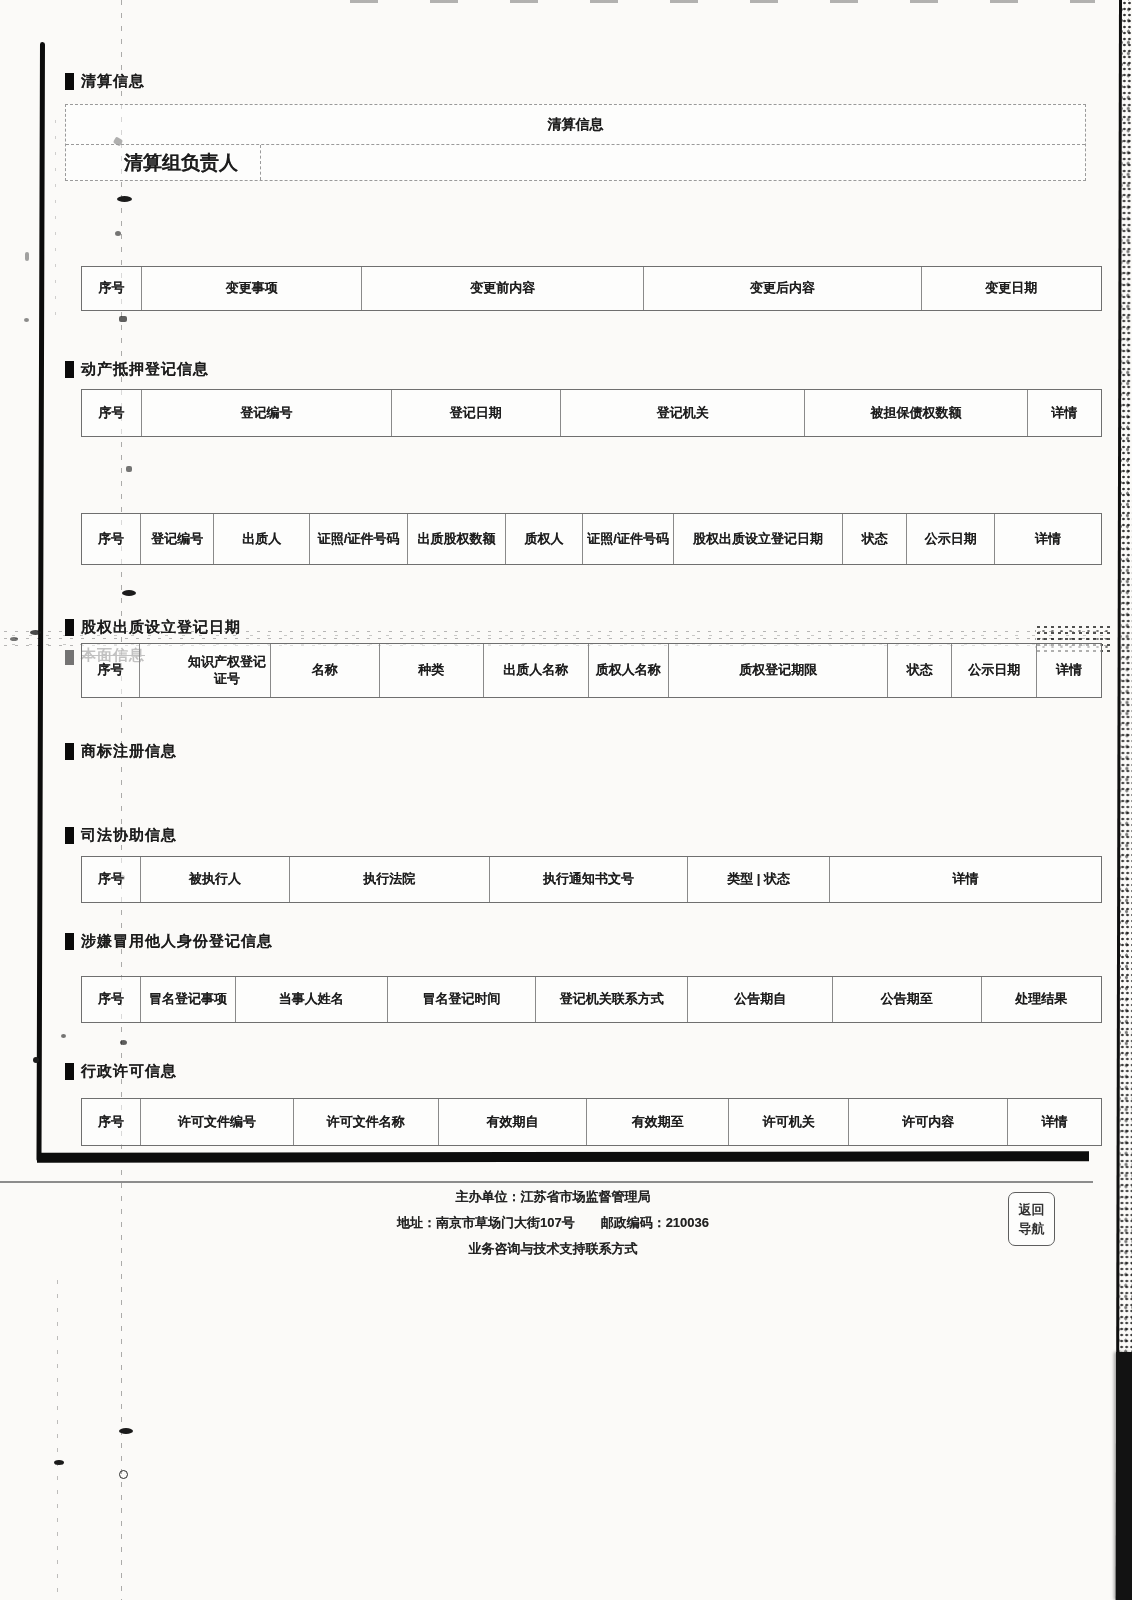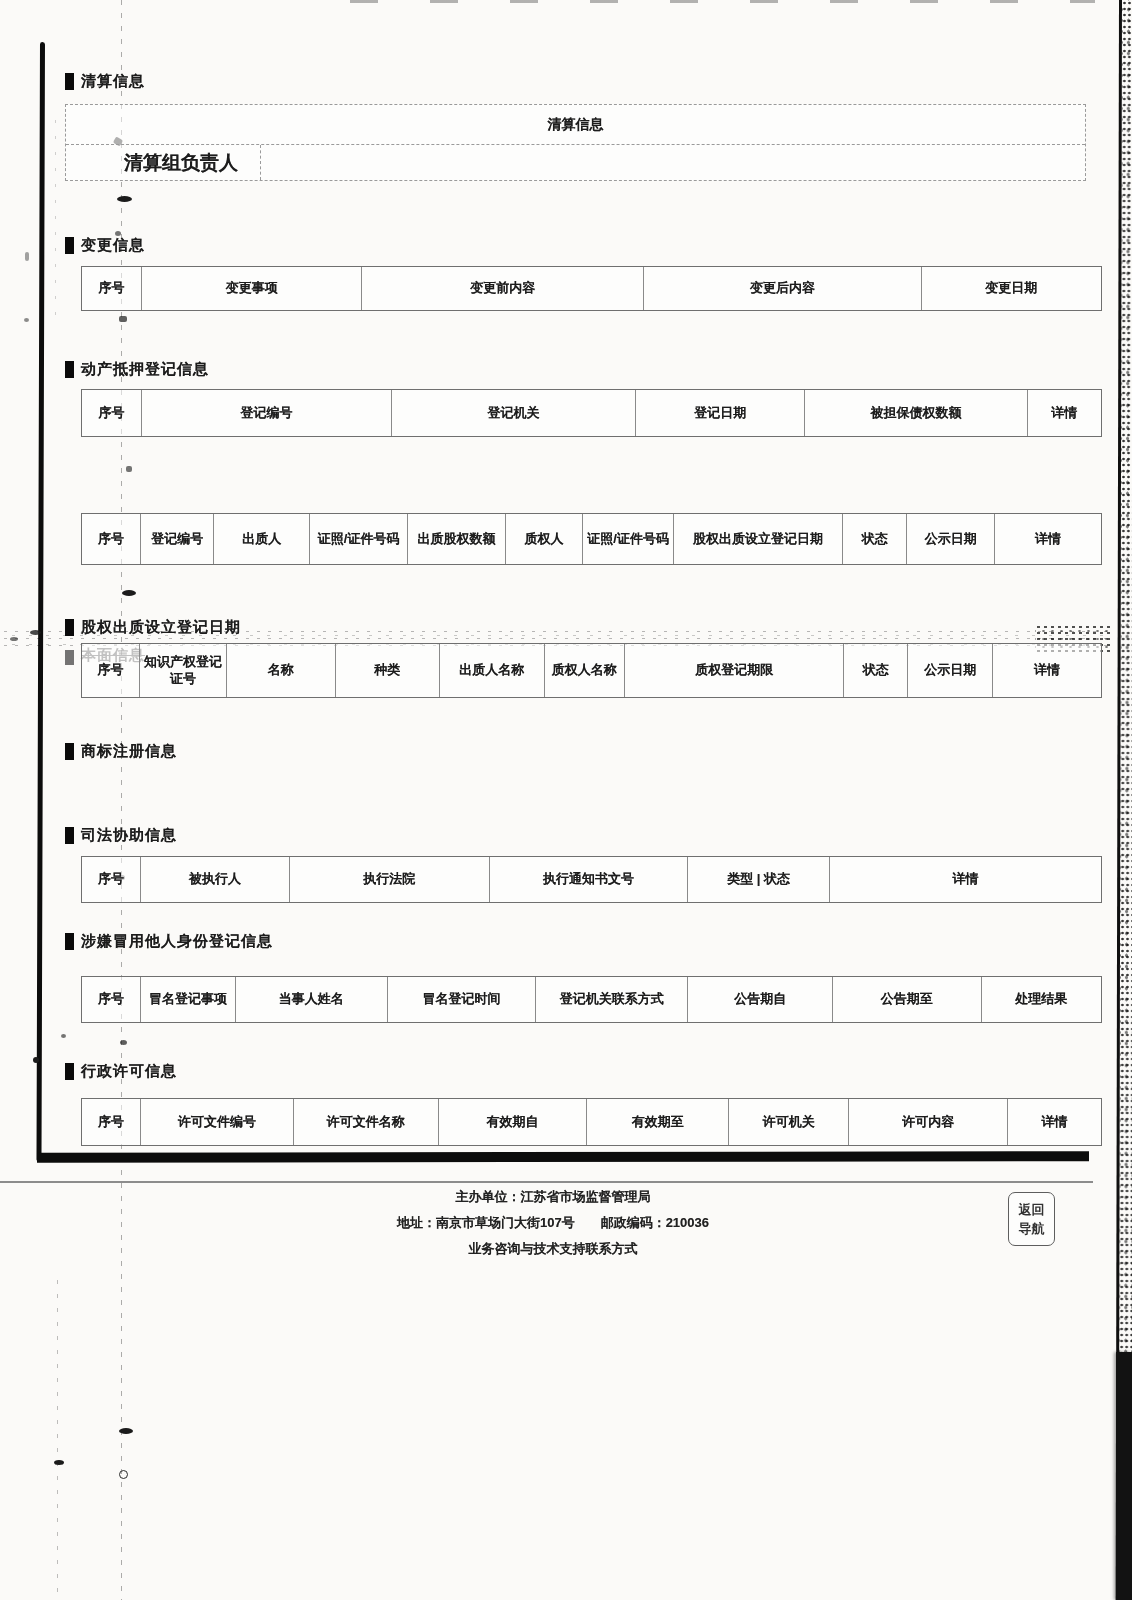--- a/index.html
+++ b/index.html
@@ -104,41 +104,37 @@
     <span class="sec-label">清算信息</span>
   </div>
   <div class="tbl-liq" style="top:104px">
     <div class="liq-cap">清算信息</div>
     <div class="liq-row">
       <div class="liq-label">清算组负责人</div>
       <div class="liq-value"></div>
     </div>
   </div>
 
-  <div class="sec" style="top:236px">
-    <span class="bullet"></span>
-    <span class="sec-label">变更信息</span>
-  </div>
   <div class="tbl" style="top:266px;height:45px">
       <div class="th" style="flex: 0 0 5.9%;">序号</div>
       <div class="th" style="flex: 0 0 21.6%;">变更事项</div>
       <div class="th" style="flex: 0 0 27.7%;">变更前内容</div>
       <div class="th" style="flex: 0 0 27.2%;">变更后内容</div>
       <div class="th" style="flex: 1 1 auto; border-right: none;">变更日期</div>
     </div>
 
   <div class="sec" style="top:360px">
     <span class="bullet"></span>
     <span class="sec-label">动产抵押登记信息</span>
   </div>
   <div class="tbl" style="top:389px;height:48px">
       <div class="th" style="flex: 0 0 5.9%;">序号</div>
       <div class="th" style="flex: 0 0 24.5%;">登记编号</div>
+      <div class="th" style="flex: 0 0 16.6%;">登记日期</div>
       <div class="th" style="flex: 0 0 24%;">登记机关</div>
-      <div class="th" style="flex: 0 0 16.6%;">登记日期</div>
       <div class="th" style="flex: 0 0 21.8%;">被担保债权数额</div>
       <div class="th" style="flex: 1 1 auto; border-right: none;">详情</div>
     </div>
 
   <div class="tbl" style="top:513px;height:52px">
       <div class="th" style="flex: 0 0 5.8%;">序号</div>
       <div class="th" style="flex: 0 0 7.2%;">登记编号</div>
       <div class="th" style="flex: 0 0 9.4%;">出质人</div>
       <div class="th" style="flex: 0 0 9.6%;">证照/证件号码</div>
       <div class="th" style="flex: 0 0 9.6%;">出质股权数额</div>
@@ -153,21 +149,21 @@
   <div class="sec" style="top:618px">
     <span class="bullet"></span>
     <span class="sec-label">股权出质设立登记日期</span>
   </div>
   <div class="ghost">
     <span class="bullet"></span>
     <span class="ghost-text">本面信息</span>
   </div>
   <div class="tbl" style="top:643px;height:55px">
       <div class="th" style="flex: 0 0 5.7%;">序号</div>
-      <div class="th" style="flex: 0 0 8.5%;">知识产权登记证号</div>
+      <div class="th" style="flex: 0 0 8.5%; margin-left: 44px;">知识产权登记证号</div>
       <div class="th" style="flex: 0 0 10.7%;">名称</div>
       <div class="th" style="flex: 0 0 10.2%;">种类</div>
       <div class="th" style="flex: 0 0 10.3%;">出质人名称</div>
       <div class="th" style="flex: 0 0 7.9%; text-align: right;">质权人名称</div>
       <div class="th" style="flex: 0 0 21.5%;">质权登记期限</div>
       <div class="th" style="flex: 0 0 6.3%;">状态</div>
       <div class="th" style="flex: 0 0 8.3%;">公示日期</div>
       <div class="th" style="flex: 1 1 auto; border-right: none;">详情</div>
     </div>
 

